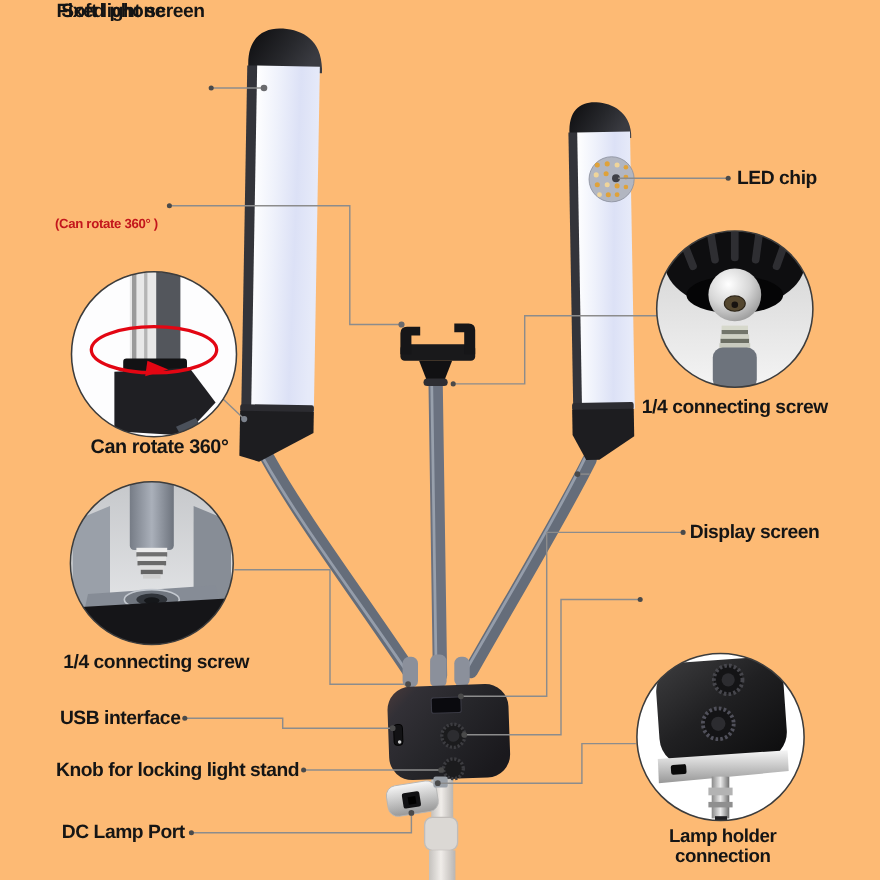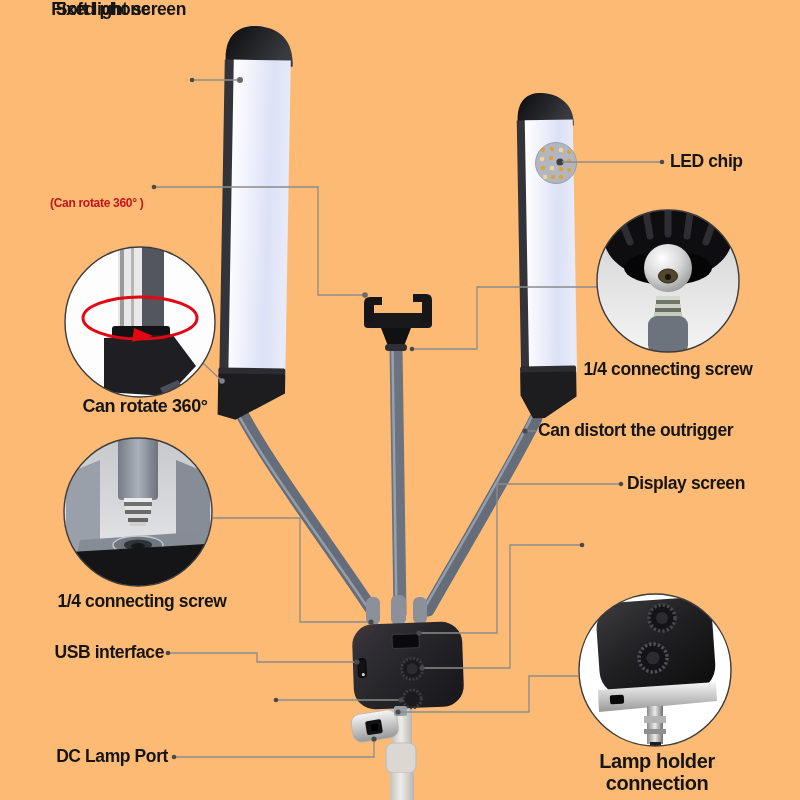--- a/index.html
+++ b/index.html
@@ -291,24 +291,24 @@
     </g>
     <circle cx="655" cy="670" r="76" fill="none" stroke="#3c3c3c" stroke-width="1.4"></circle>
   </g>
 </svg>
 
 <div class="lbl r" style="left:0;top:69;width:186px;">Soft light screen</div>
 <div class="lbl r" style="left:0;top:176;width:150px;">Fixed phone</div>
 <div class="note" style="left:50px;top:196px;">(Can rotate 360° )</div>
 <div class="lbl" style="left:670px;top:152px;text-align:center;">LED chip</div>
 <div class="lbl c" style="left:580px;top:360px;width:176px;">1/4 connecting screw</div>
-<div class="lbl" style="left:538px;top:421px;">Can distort the outrigger</div>
 <div class="lbl" style="left:627px;top:474px;">Display screen</div>
 <div class="lbl c" style="left:578px;top:523px;width:172px;">
   <br>
 </div>
 <div class="lbl c" style="left:65px;top:396px;width:160px;font-size:18px;">Can rotate 360°</div>
 <div class="lbl c" style="left:54px;top:592px;width:176px;">1/4 connecting screw</div>
 <div class="lbl r" style="left:0;top:643px;width:164px;">USB interface</div>
+<div class="lbl r" style="left:0;top:690px;width:272px;">Knob for locking light stand</div>
 <div class="lbl r" style="left:0;top:747px;width:168px;">DC Lamp Port</div>
-<div class="lbl c" style="left:567px;top:750px;width:180px;font-size:20px;">Lamp holder connection</div>
+<div class="lbl c" style="left:567px;top:750px;width:180px;font-size:17px;">Lamp holder connection</div>
 
 </div>
 
 </body></html>

